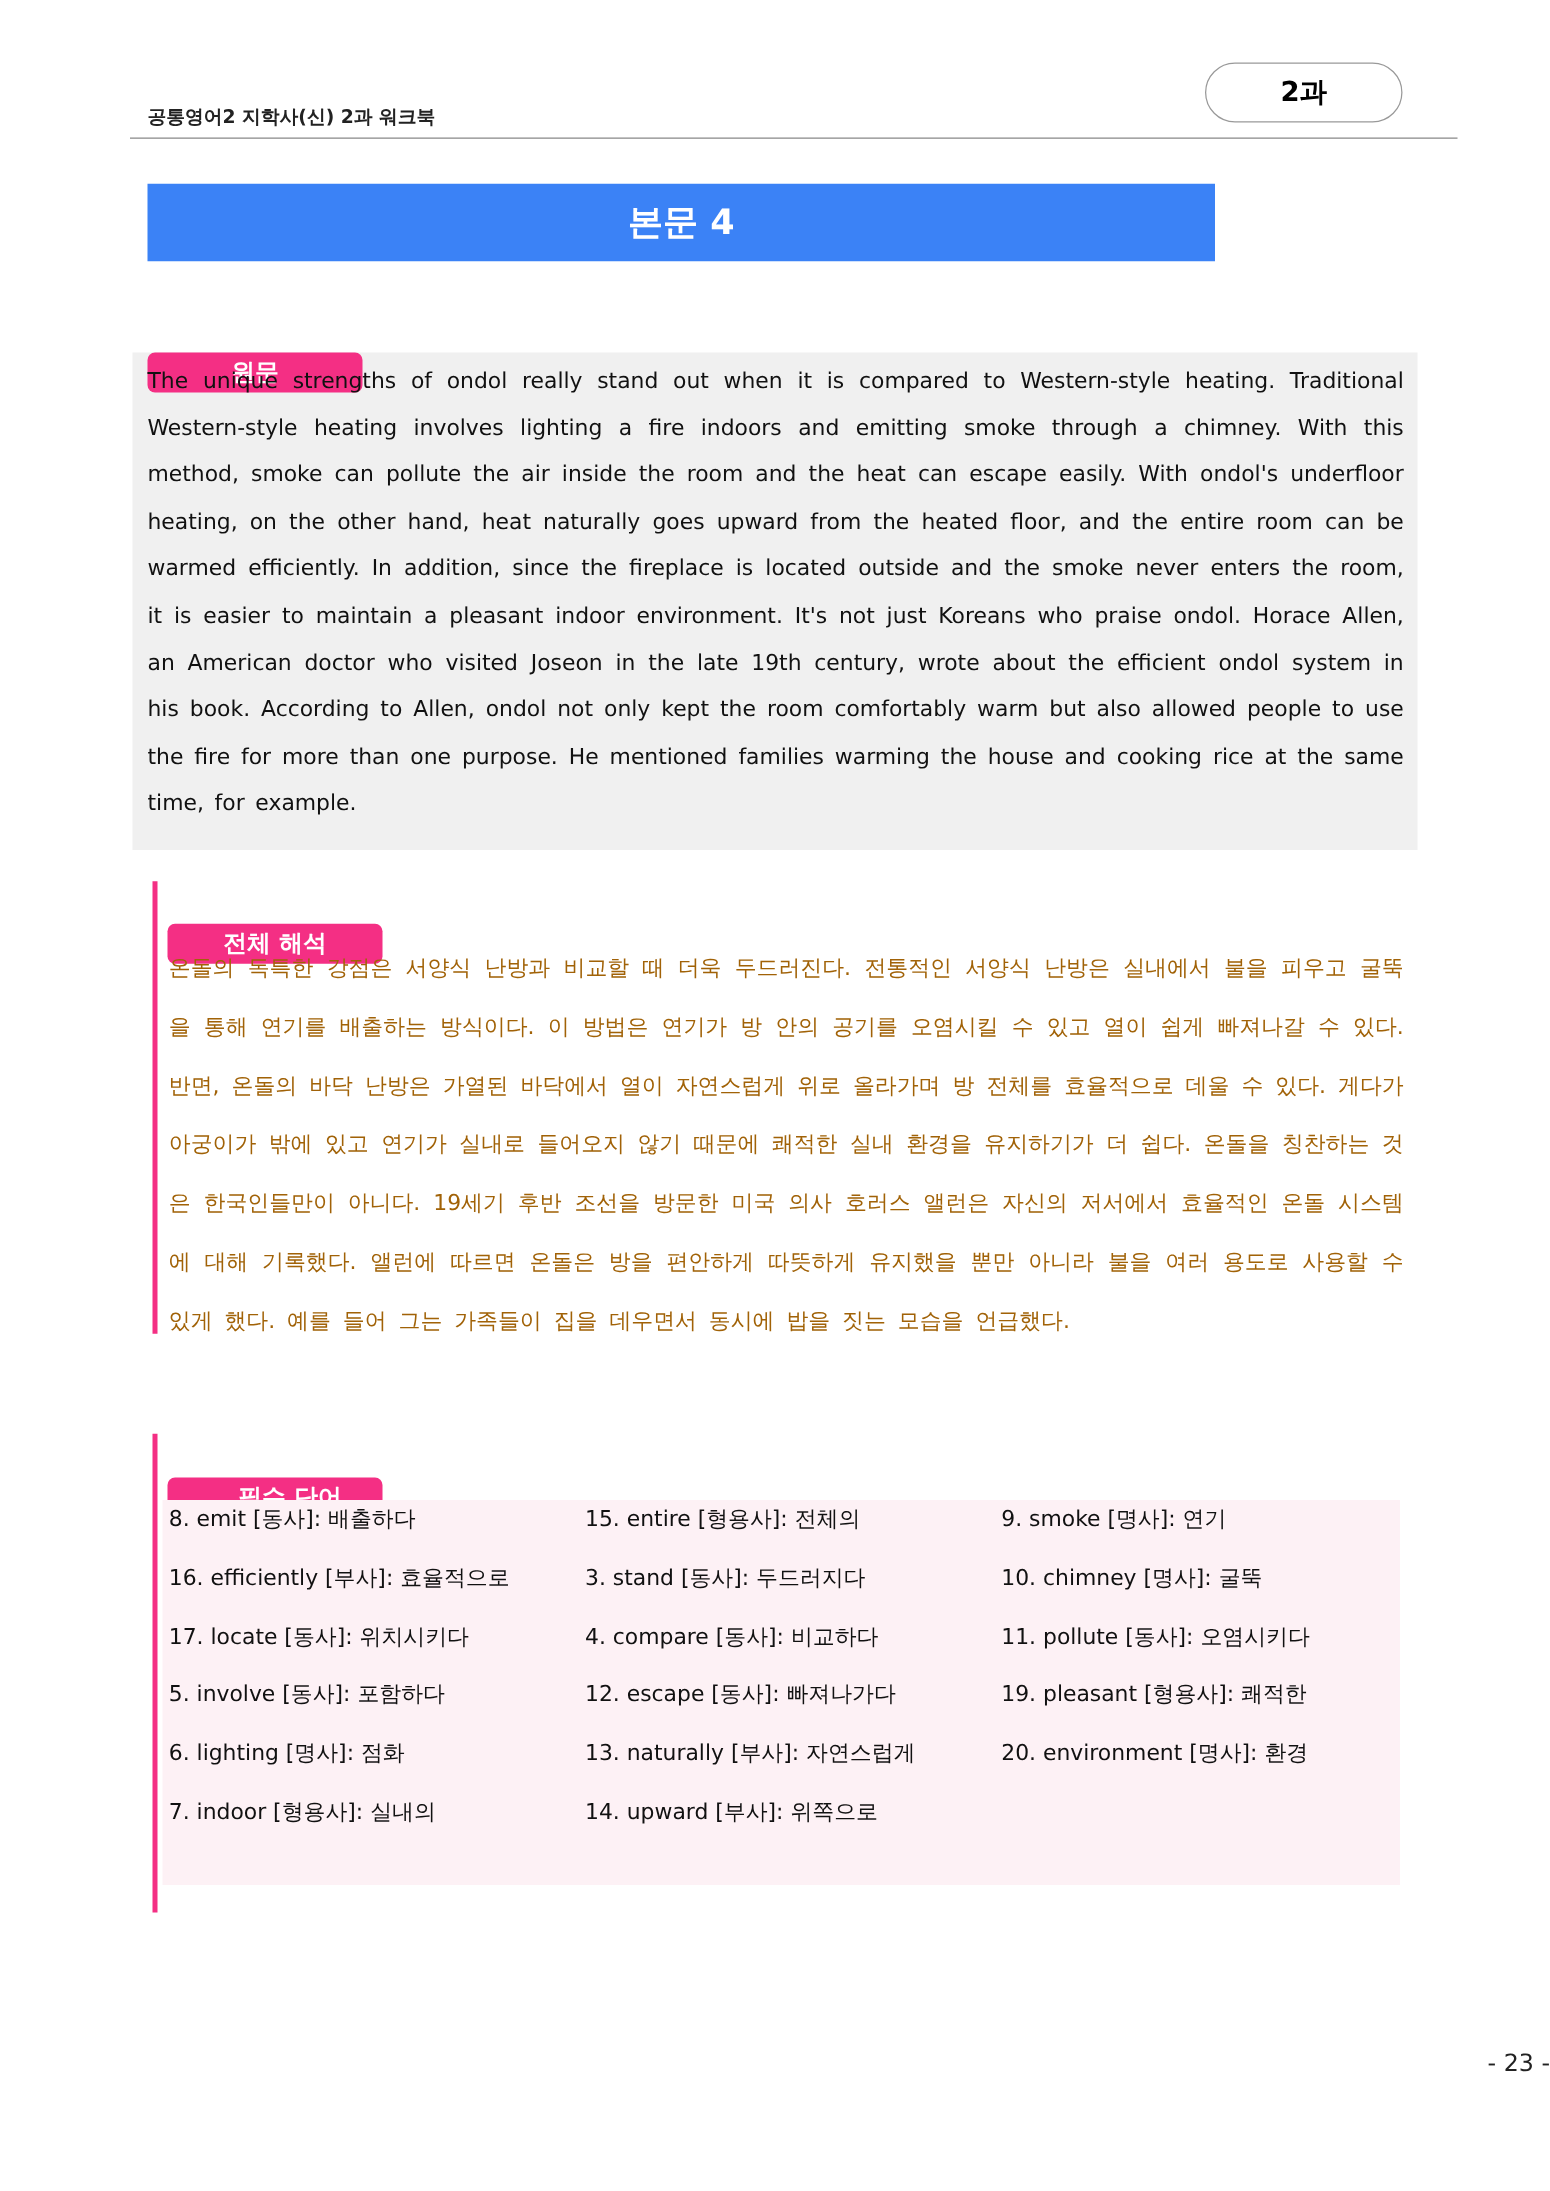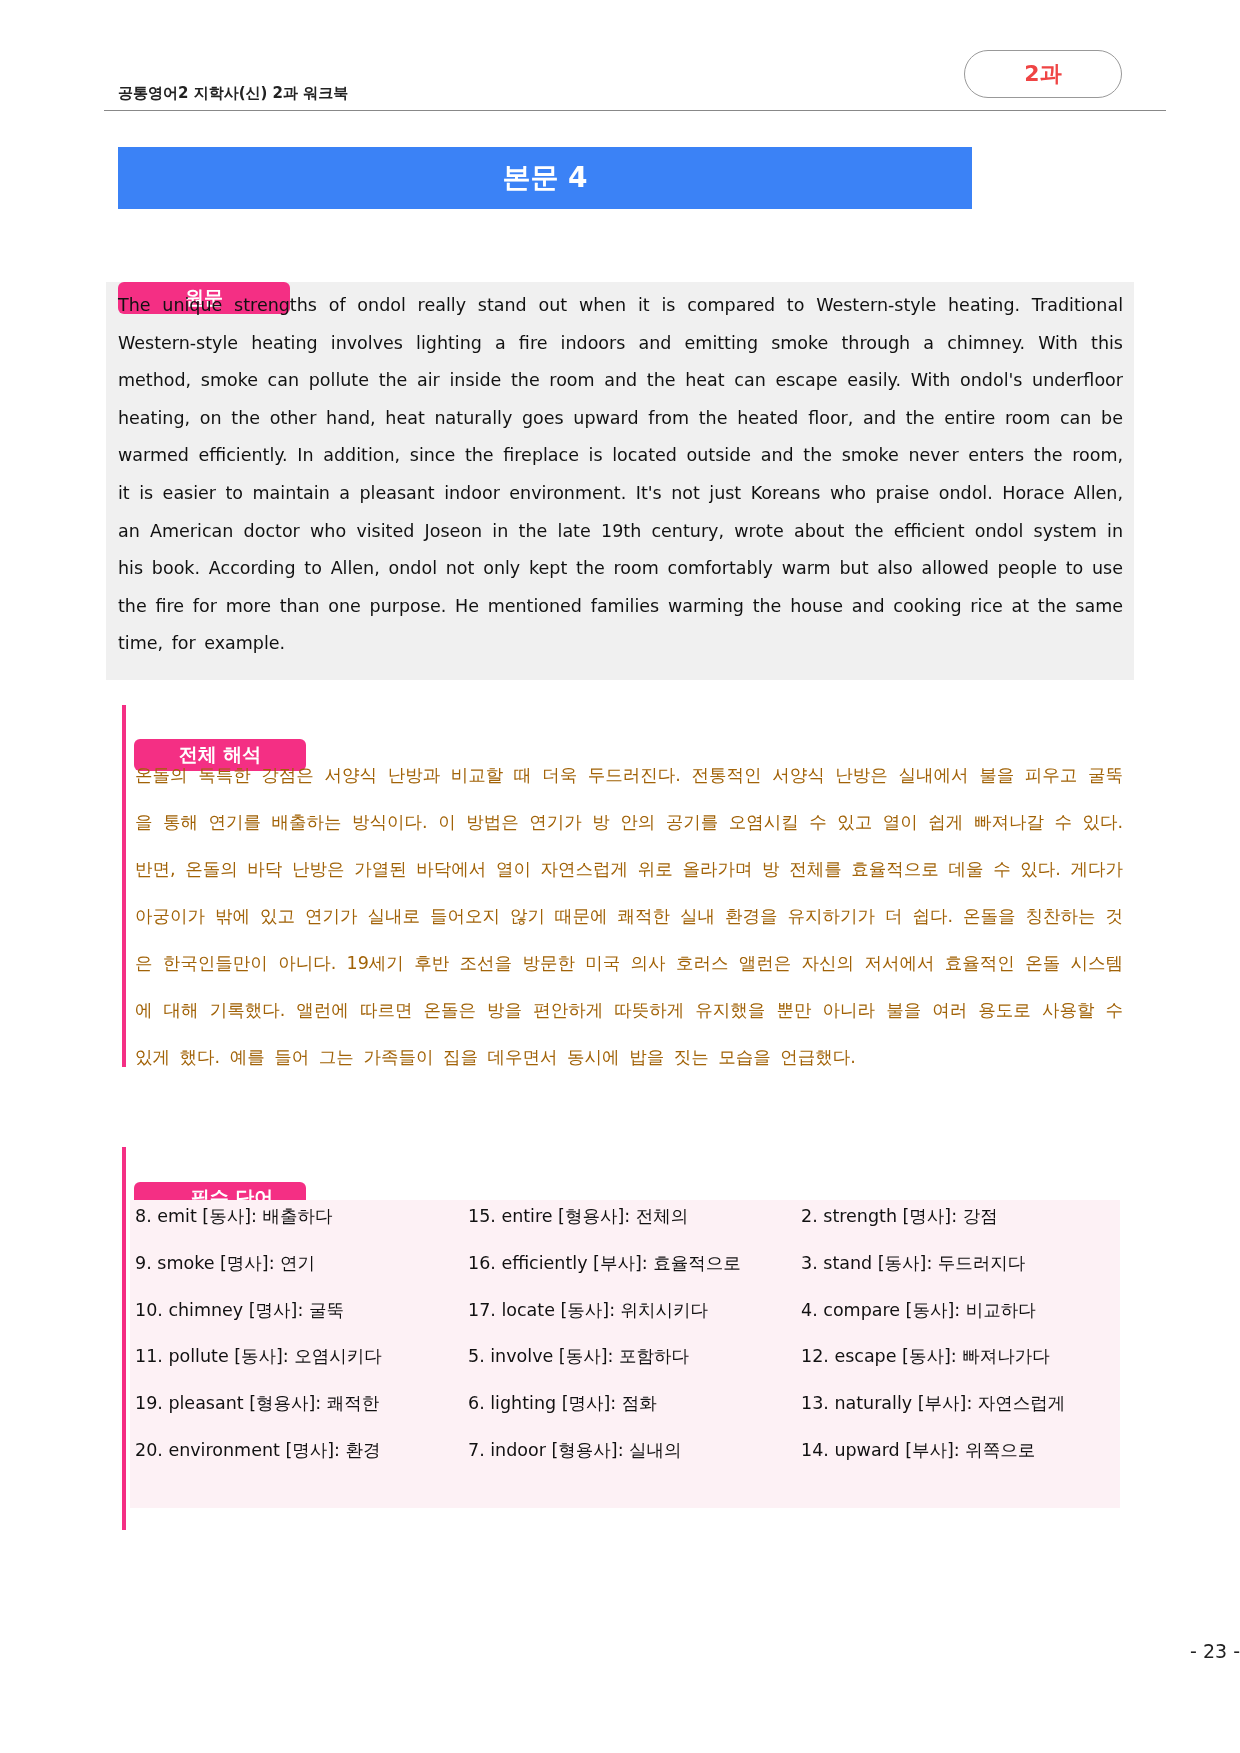--- a/index.html
+++ b/index.html
@@ -10,21 +10,21 @@
       position: absolute; left: 118px; top: 84px;
       font-size: 15px; font-weight: bold; color: #222; letter-spacing: 0px;
     }
     .header-rule {
       position: absolute; left: 104px; top: 110px; width: 1062px; height: 1px; background: #888;
     }
     .lesson-badge {
       position: absolute; left: 964px; top: 50px; width: 158px; height: 48px;
       border: 1px solid #999; border-radius: 24px; background: #fff;
       display: flex; align-items: center; justify-content: center;
-      font-size: 22px; font-weight: bold; color: #ef4444;
+      font-size: 22px; font-weight: bold; color: #000000;
     }
 
     .section-banner {
       position: absolute; left: 118px; top: 147px; width: 854px; height: 62px;
       background: #3b82f6; color: #fff;
       display: flex; align-items: center; justify-content: center;
       font-size: 28px; font-weight: bold;
     }
 
     .pink-tab {
@@ -88,21 +88,20 @@
 <div class="left-bar" style="top:705px; height:362px;"></div>
 <div class="pink-tab" style="left:134px; top:707px;">전체 해석</div>
 <div class="translation-text">온돌의 독특한 강점은 서양식 난방과 비교할 때 더욱 두드러진다. 전통적인 서양식 난방은 실내에서 불을 피우고 굴뚝을 통해 연기를 배출하는 방식이다. 이 방법은 연기가 방 안의 공기를 오염시킬 수 있고 열이 쉽게 빠져나갈 수 있다. 반면, 온돌의 바닥 난방은 가열된 바닥에서 열이 자연스럽게 위로 올라가며 방 전체를 효율적으로 데울 수 있다. 게다가 아궁이가 밖에 있고 연기가 실내로 들어오지 않기 때문에 쾌적한 실내 환경을 유지하기가 더 쉽다. 온돌을 칭찬하는 것은 한국인들만이 아니다. 19세기 후반 조선을 방문한 미국 의사 호러스 앨런은 자신의 저서에서 효율적인 온돌 시스템에 대해 기록했다. 앨런에 따르면 온돌은 방을 편안하게 따뜻하게 유지했을 뿐만 아니라 불을 여러 용도로 사용할 수 있게 했다. 예를 들어 그는 가족들이 집을 데우면서 동시에 밥을 짓는 모습을 언급했다.</div>
 
 <div class="left-bar" style="top:1147px; height:383px;"></div>
 <div class="pink-tab" style="left:134px; top:1150px;padding-left:24px;">필수 단어</div>
 <div class="vocab-box"></div>
 <div class="vocab-grid">
   <div class="vocab-item">8. emit [동사]: 배출하다</div>
   <div class="vocab-item">15. entire [형용사]: 전체의</div>
-  <div class="vocab-item">2. strength [명사]: 강점</div>
   <div class="vocab-item">9. smoke [명사]: 연기</div>
   <div class="vocab-item">16. efficiently [부사]: 효율적으로</div>
   <div class="vocab-item">3. stand [동사]: 두드러지다</div>
   <div class="vocab-item">10. chimney [명사]: 굴뚝</div>
   <div class="vocab-item">17. locate [동사]: 위치시키다</div>
   <div class="vocab-item">4. compare [동사]: 비교하다</div>
   <div class="vocab-item">11. pollute [동사]: 오염시키다</div>
   <div class="vocab-item">5. involve [동사]: 포함하다</div>
   <div class="vocab-item">12. escape [동사]: 빠져나가다</div>
   <div class="vocab-item">19. pleasant [형용사]: 쾌적한</div>

